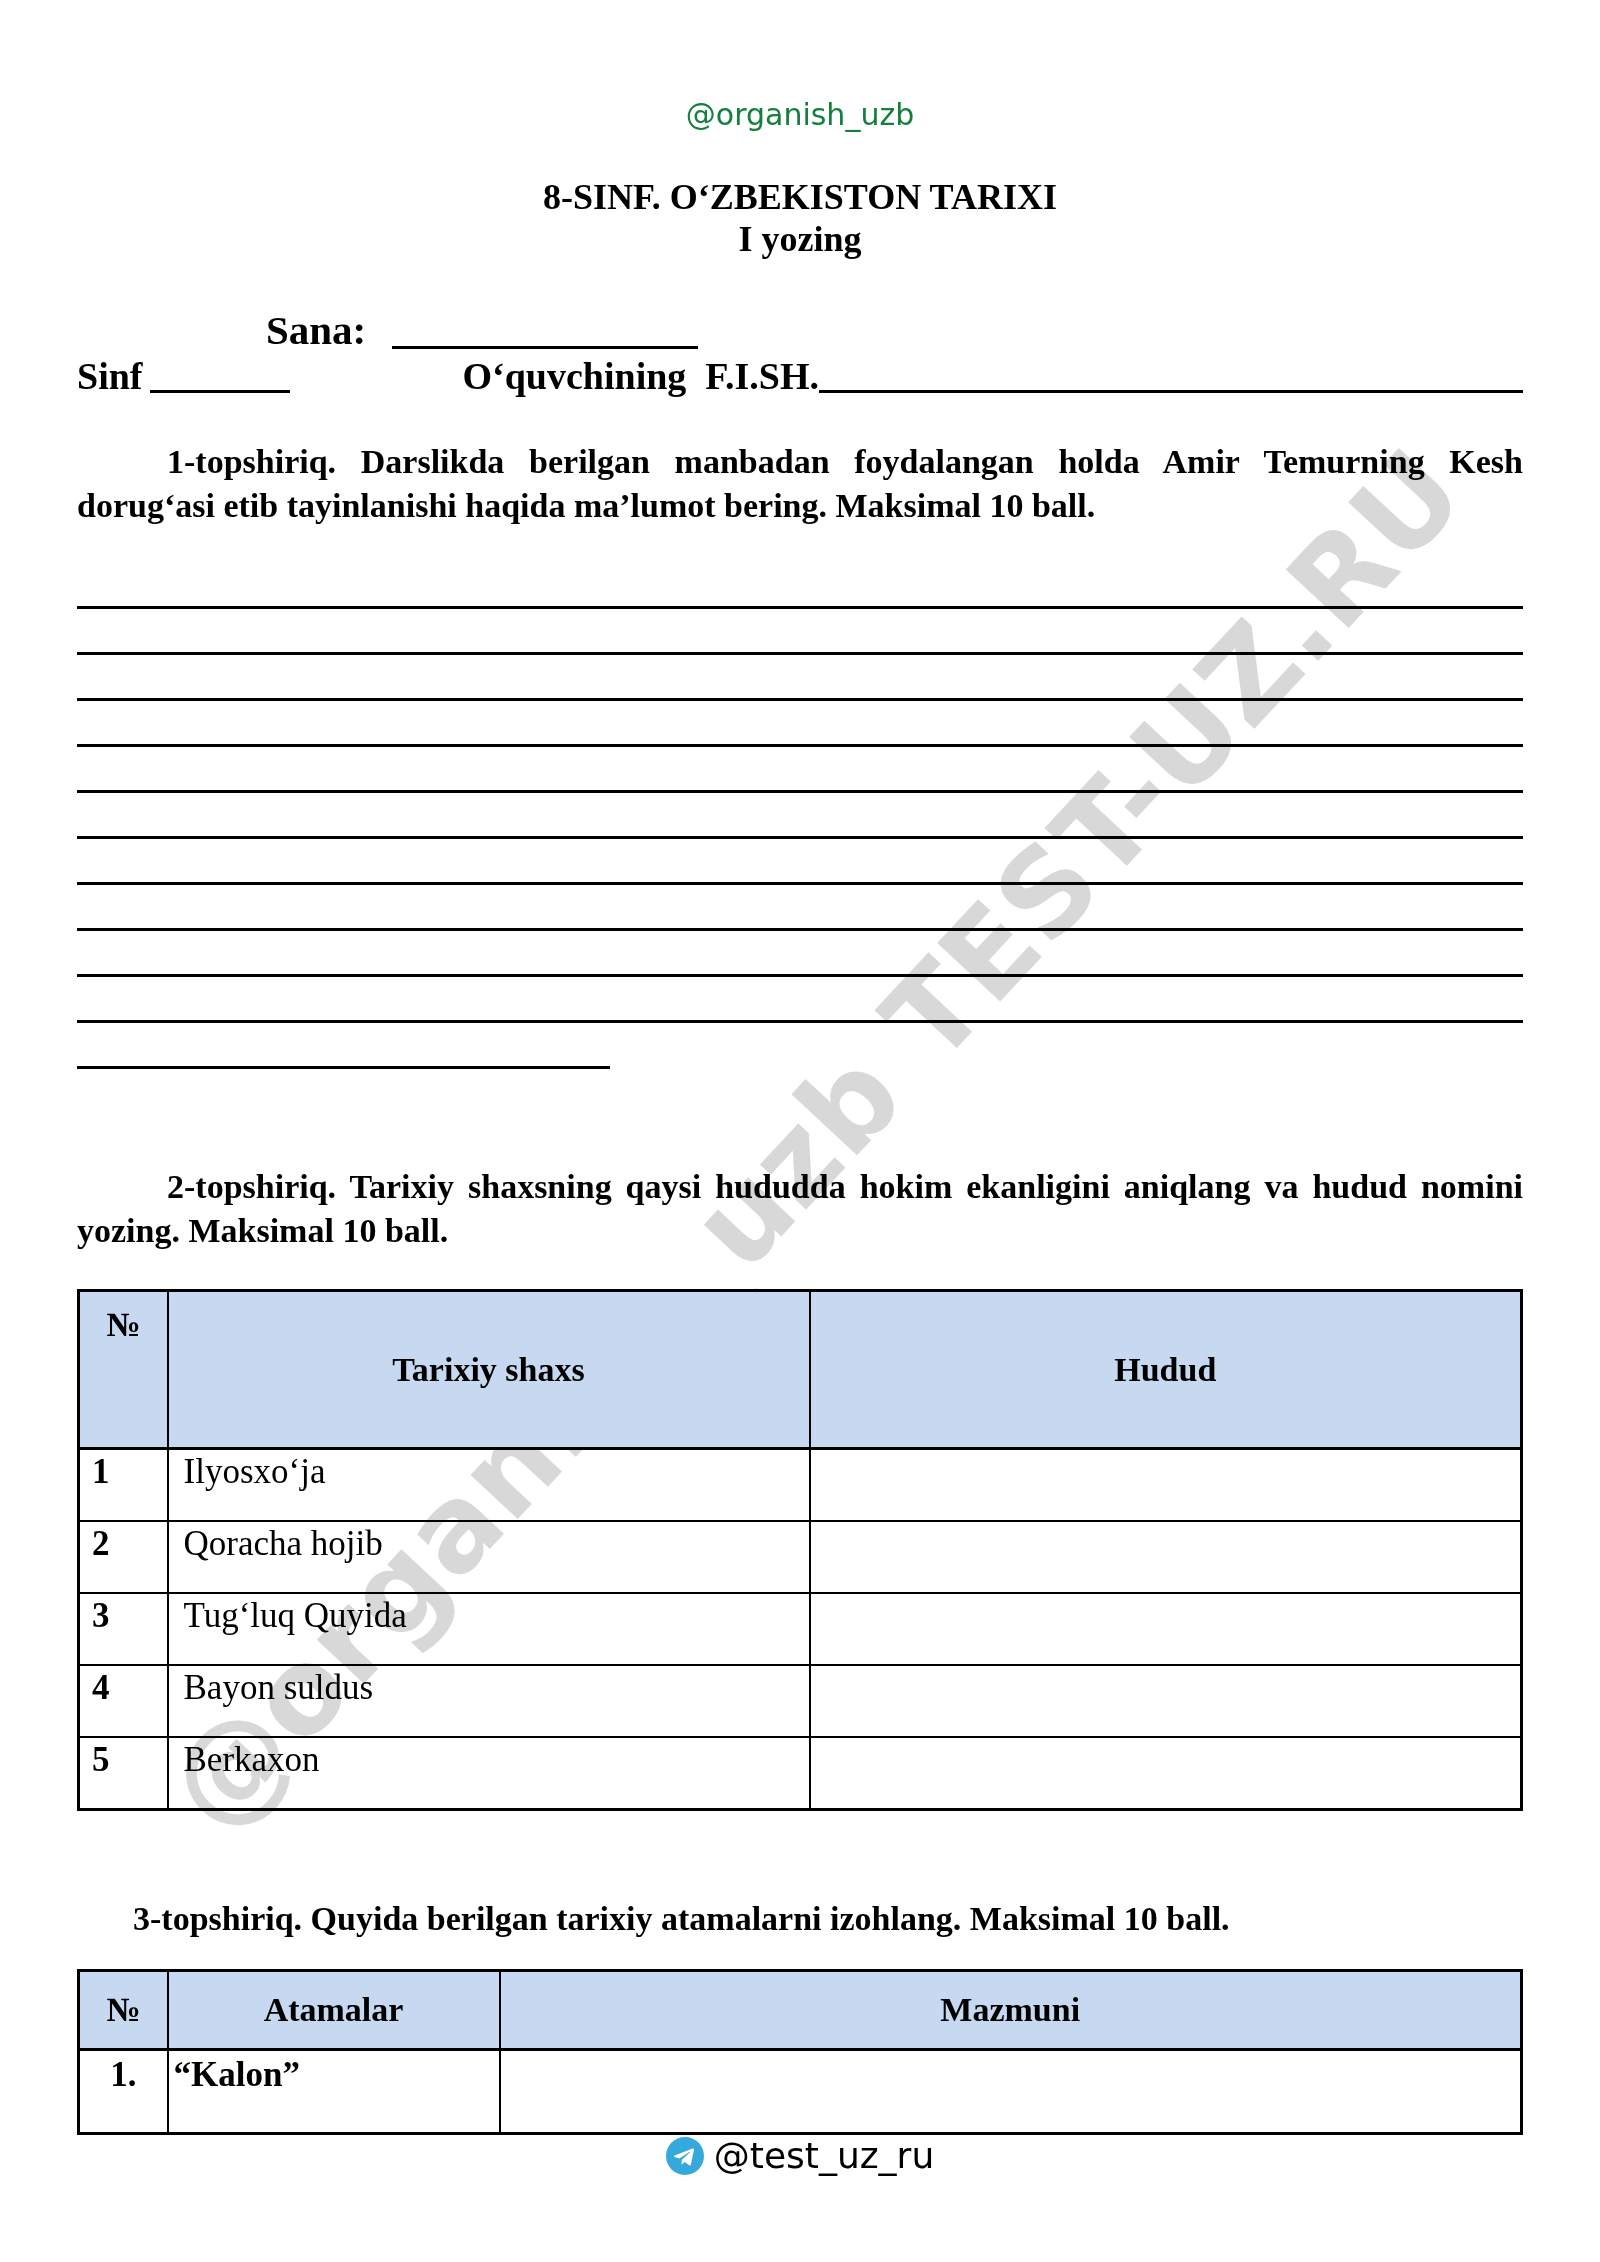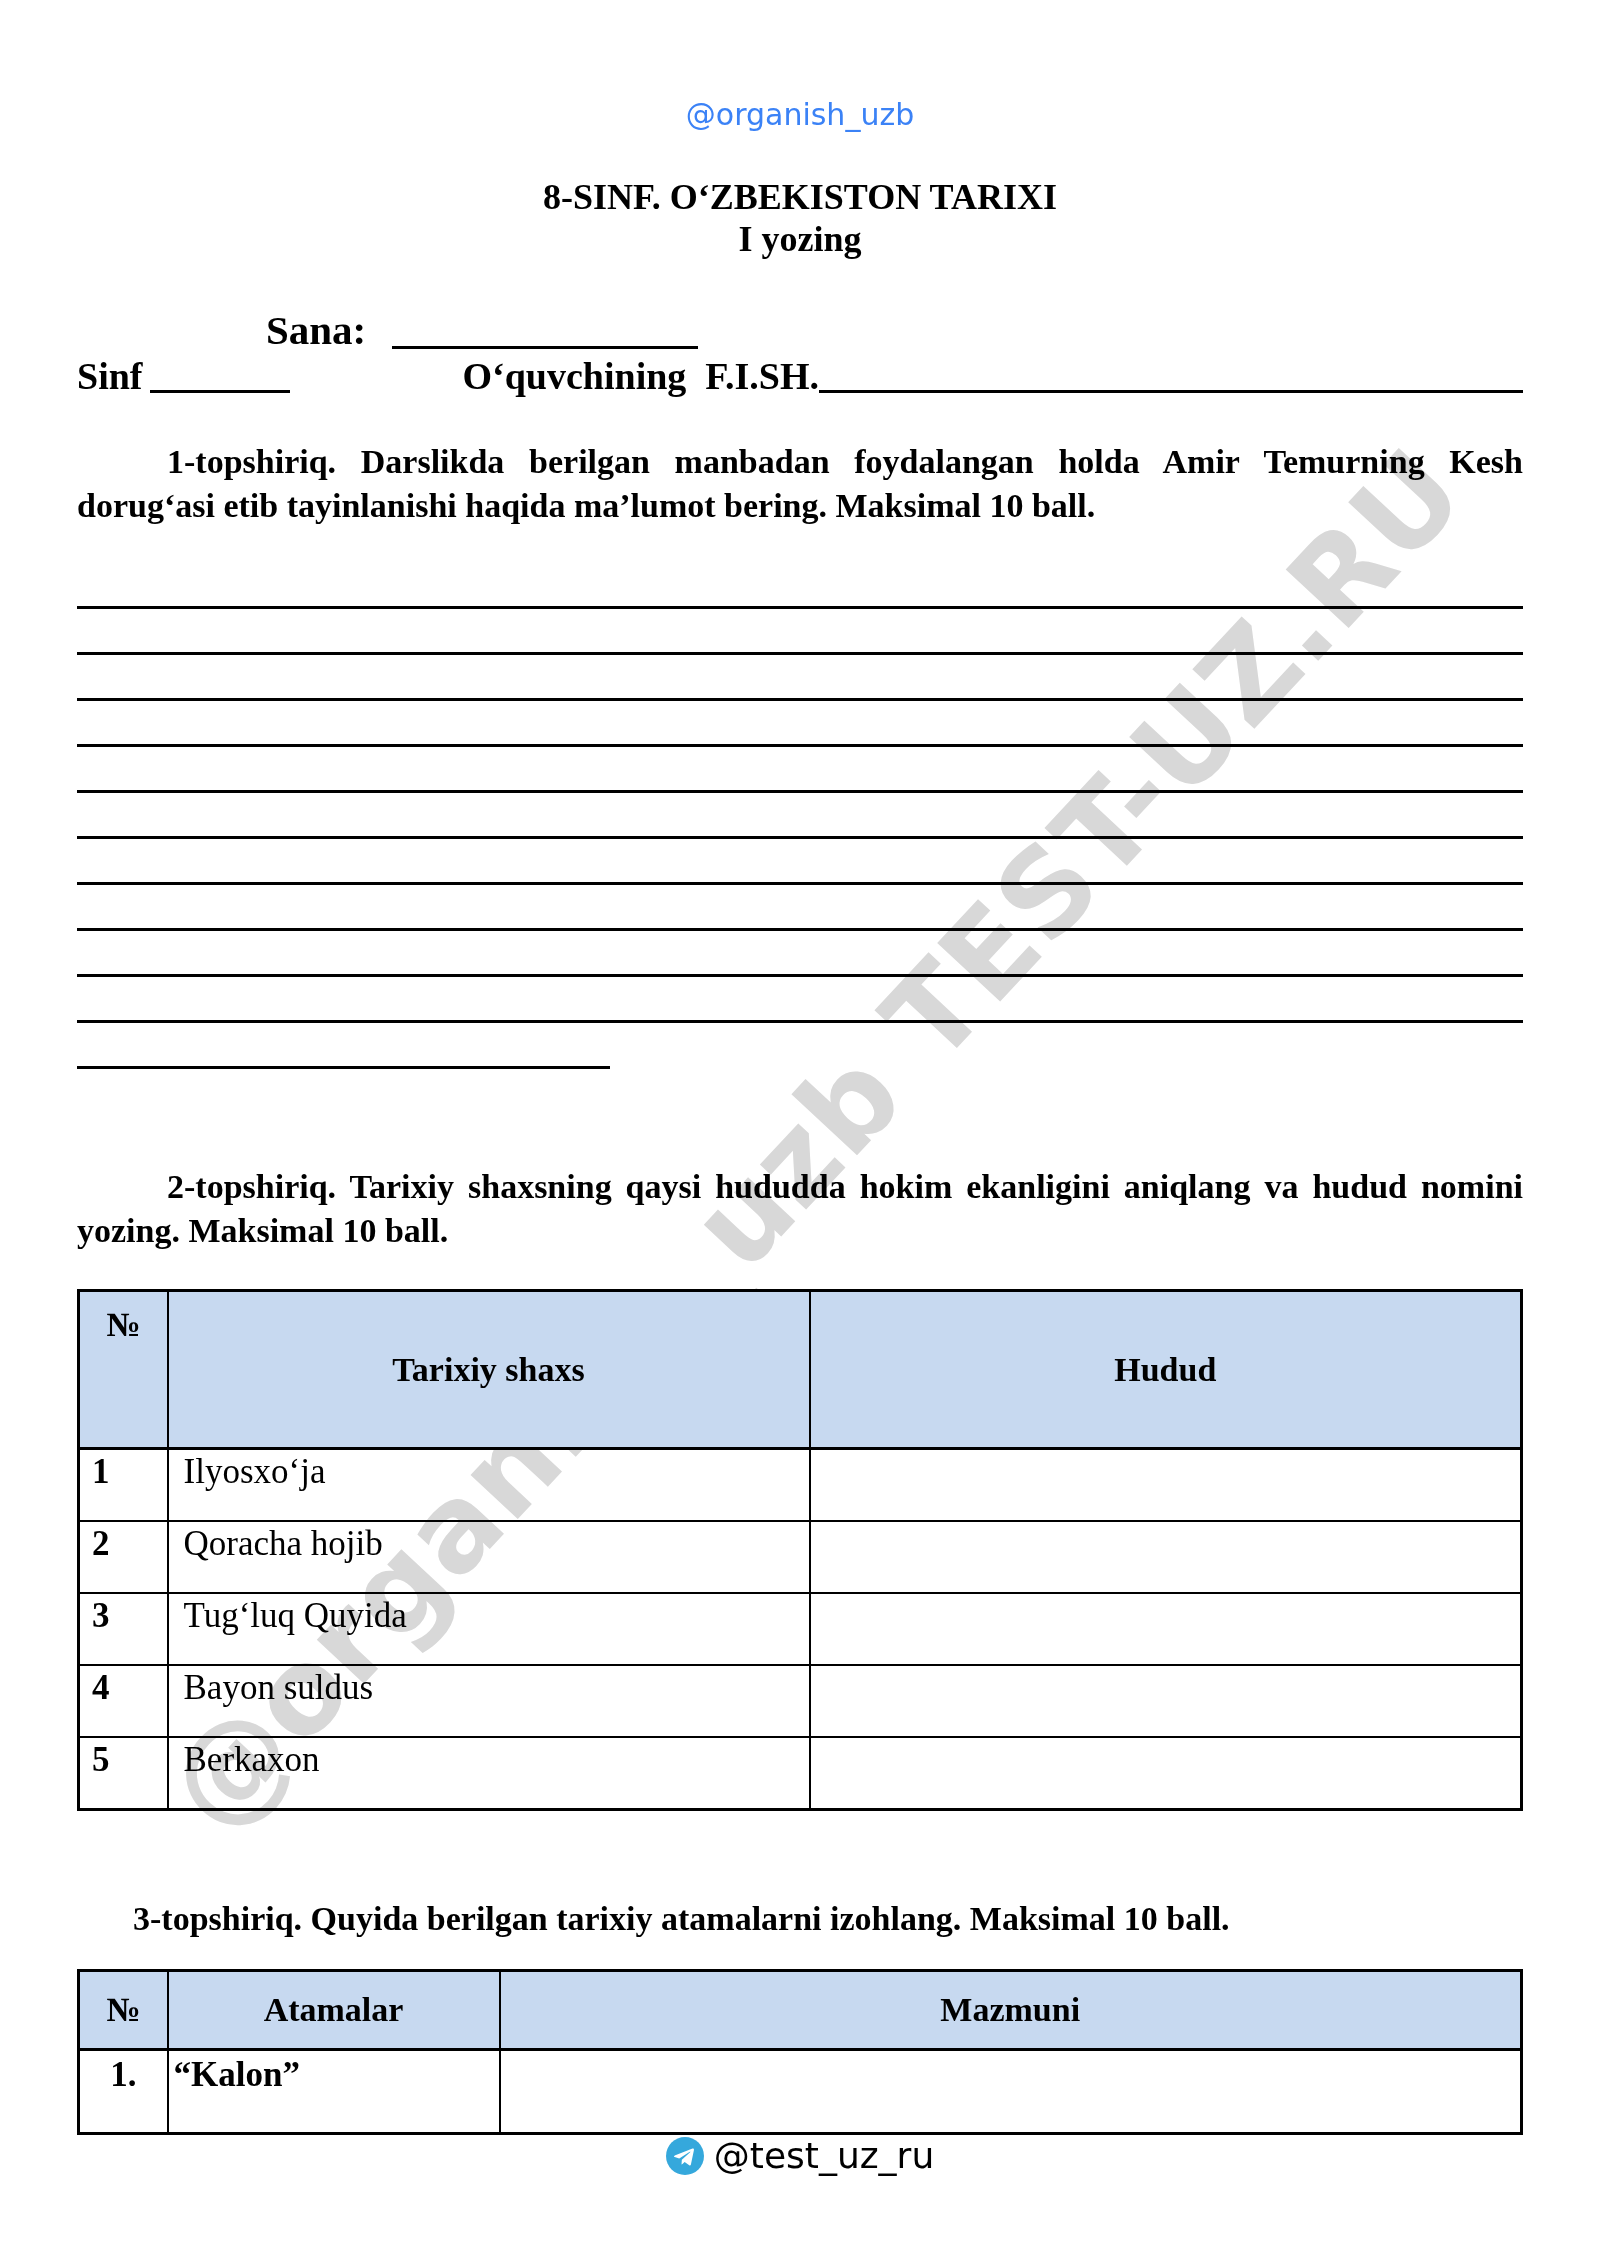--- a/index.html
+++ b/index.html
@@ -14,21 +14,21 @@
     transform:translate(-50%,-50%) rotate(-47deg);
     font-family:"DejaVu Sans", sans-serif; font-weight:700;
     font-size:118px; letter-spacing:1px; color:#d8d8d8;
     white-space:nowrap; user-select:none;
   }
   
   .content { position:relative; z-index:1; padding:0 77px; box-sizing:border-box; }
 
   .tg-top {
     padding-top:97px; text-align:center;
-    font-family:"DejaVu Sans", sans-serif; font-size:30px; color:#3b82f6;
+    font-family:"DejaVu Sans", sans-serif; font-size:30px; color:#15803d;
   }
   .titles { margin-top:44px; text-align:center; font-weight:bold; font-size:36px; line-height:42px; }
 
   .sana-row {
     margin-top:50px; margin-left:189px; height:44px;
     display:flex; align-items:flex-end; font-weight:bold; font-size:41px;gap:18px;
   }
   .sinf-row { height:44px; display:flex; align-items:flex-end; font-weight:bold; font-size:38px; }
   .blank { border-bottom:3px solid #000; align-self:flex-end; margin-bottom:5px; }
   .sana-blank { width:306px; margin-left:8px; }

